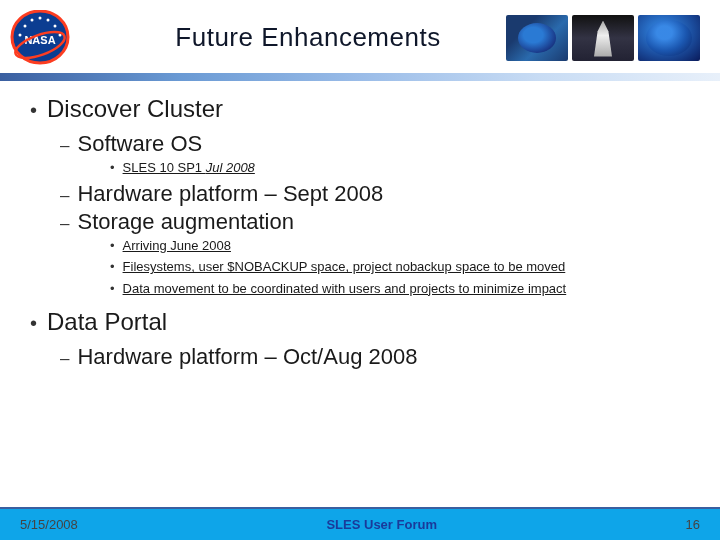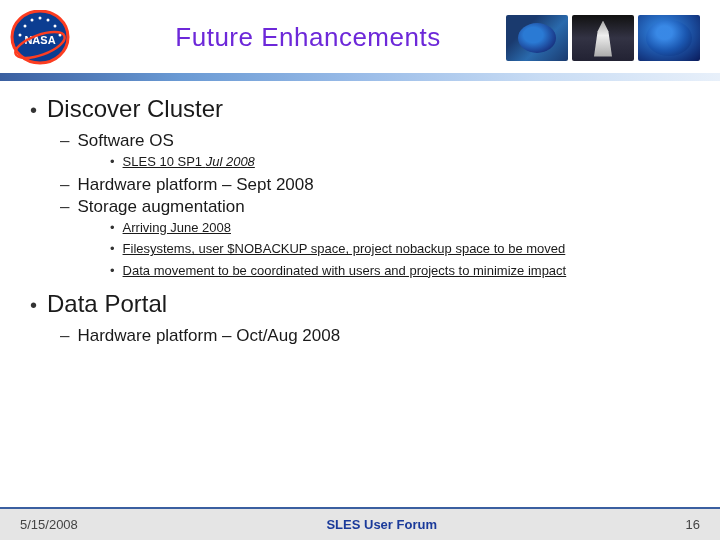--- a/index.html
+++ b/index.html
@@ -17,21 +17,21 @@
     .header {
       display: flex;
       align-items: center;
       justify-content: space-between;
       padding: 10px 20px 8px 10px;
       background: #ffffff;
     }
 
     .title-text {
       font-size: 26px;
-      color: #6d28d9;
+      color: #0f172a;
       font-weight: normal;
       letter-spacing: 0.5px;
       flex: 1;
       text-align: center;
       padding-left: 40px;
     }
 
     .header-images {
       display: flex;
       gap: 4px;
@@ -131,21 +131,21 @@
     }
 
     .dash {
       font-size: 17px;
       color: #333;
       margin-right: 8px;
       font-weight: normal;
     }
 
     .dash-text {
-      font-size: 17px;
+      font-size: 22px;
       color: #1a1a1a;
     }
 
     .sub-sub-section {
       margin-left: 50px;
       margin-top: 2px;
       margin-bottom: 4px;
     }
 
     .sub-bullet-item {
@@ -177,21 +177,21 @@
     .footer {
       position: absolute;
       bottom: 0;
       left: 0;
       right: 0;
       display: flex;
       justify-content: space-between;
       align-items: center;
       padding: 8px 20px;
       border-top: 2px solid #3a5fa0;
-      background: #e5e5e5;
+      background: #0ea5e9;
     }
 
     .footer-date {
       font-size: 13px;
       color: #444;
     }
 
     .footer-title {
       font-size: 13px;
       color: #1a3a9a;

